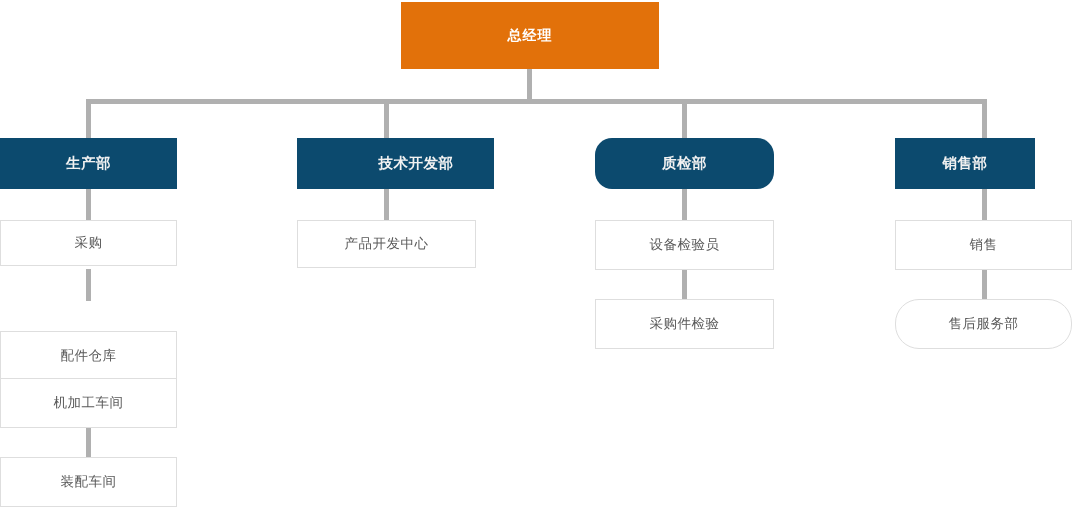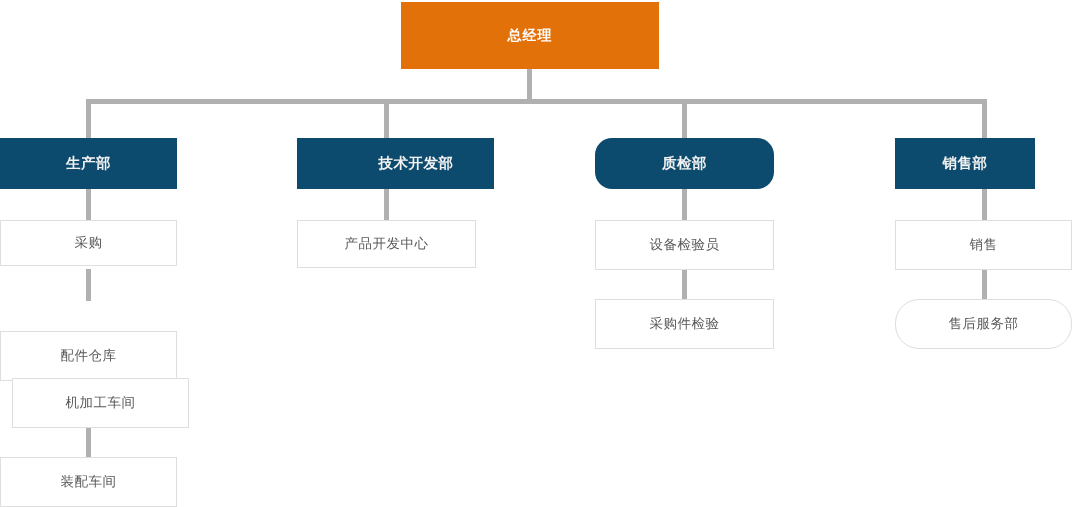--- a/index.html
+++ b/index.html
@@ -80,21 +80,21 @@
   <div class="node node-unit" style="left:0px; top:220px; width:177px; height:46px;">
     <span>采购</span>
   </div>
 
   <div class="connector connector-v" style="left:86px; top:269px; height:32px;"></div>
   <div class="node node-unit" style="left:0px; top:299px; width:177px; height:50px;margin-top:32px;">
     <span>配件仓库</span>
   </div>
 
   <div class="connector connector-v" style="left:86px; top:348px; height:32px;"></div>
-  <div class="node node-unit" style="left:12px; top:378px; width:177px; height:50px;">
+  <div class="node node-unit" style="left:0px; top:378px; width:177px; height:50px;">
     <span>机加工车间</span>
   </div>
 
   <div class="connector connector-v" style="left:86px; top:427px; height:32px;"></div>
   <div class="node node-unit" style="left:0px; top:457px; width:177px; height:50px;font-family:Liberation Serif, serif;">
     <span>装配车间</span>
   </div>
 
   <div class="connector connector-v" style="left:384px; top:99px; height:40px;"></div>
   <div class="node node-dept" style="left:297px; top:138px; width:197px; height:51px;padding-left:41px;">

